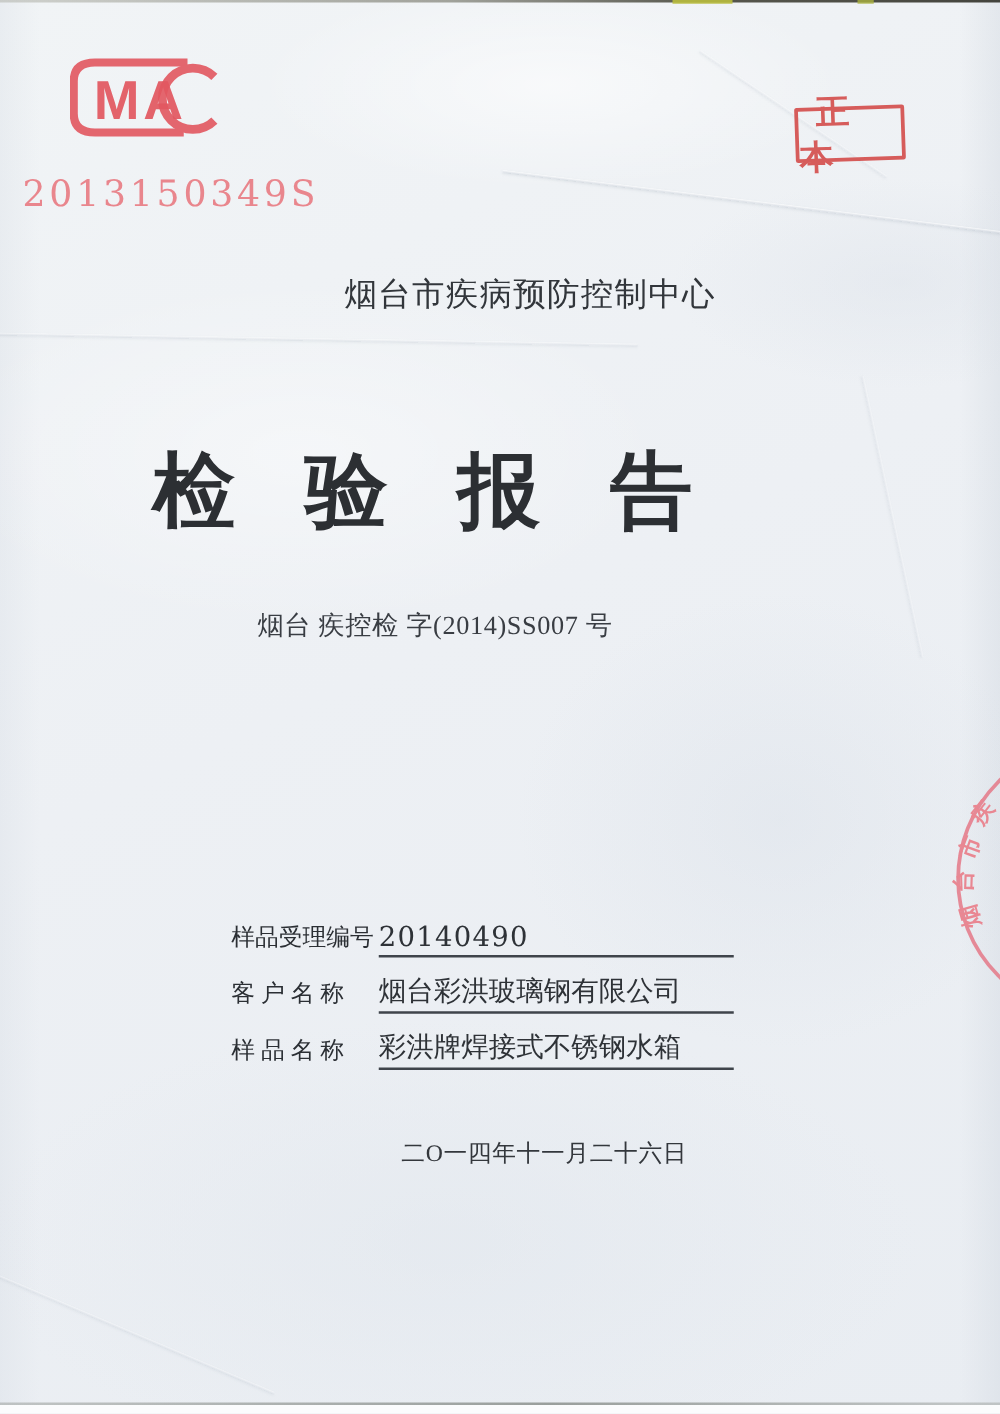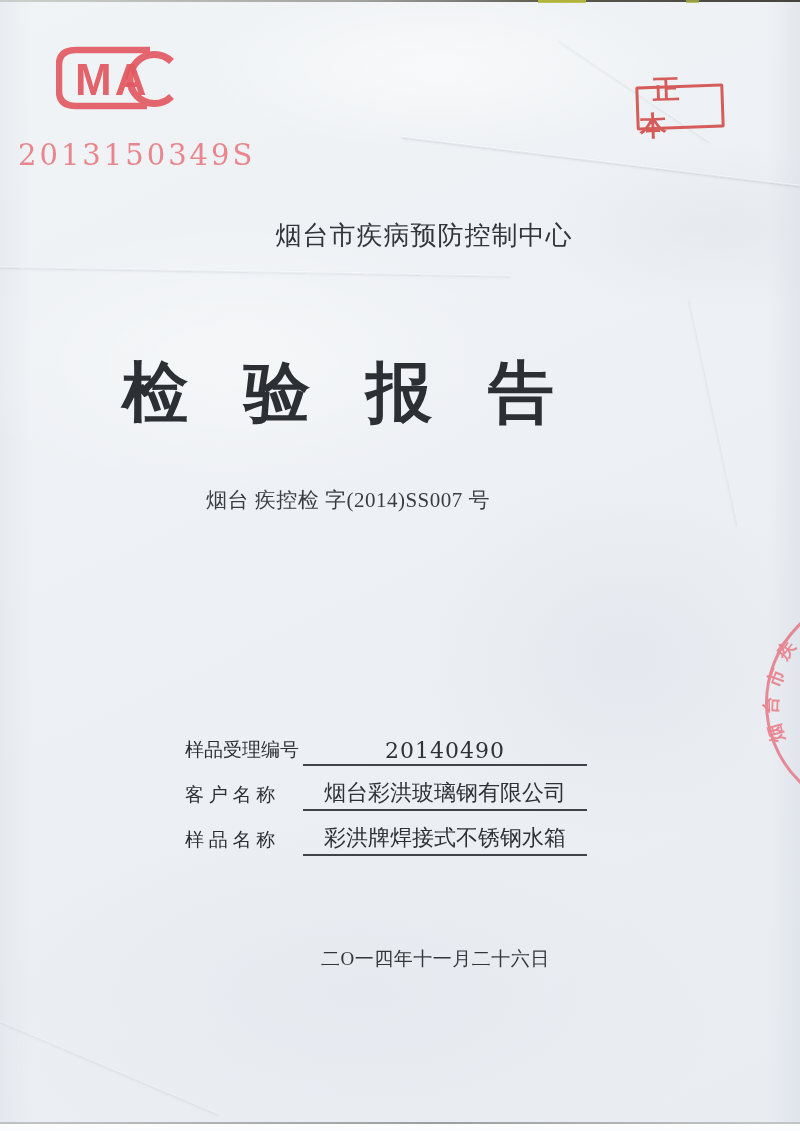--- a/index.html
+++ b/index.html
@@ -71,28 +71,28 @@
     font-size:21px;color:#393d43;letter-spacing:0.5px;
   }
   
   .fields{position:absolute;left:185px;top:732px;width:402px;}
   .field-row{display:flex;align-items:flex-end;margin-bottom:11px;height:34px;}
   .field-label{
     width:118px;flex-shrink:0;font-size:19px;color:#2b2f34;
     padding-bottom:3px;white-space:nowrap;
   }
   .field-value-wrap{
-    width:284px;border-bottom:2px solid #3f444b;text-align:center;
+    width:284px;border-bottom:2px solid #3f444b;text-align:left;
     padding-bottom:1px;
   }
   .field-value{font-size:22px;color:#2e3237;white-space:nowrap;}
   .field-value.num{font-family:"DejaVu Serif", serif;font-size:22px;letter-spacing:1px;}
   
   .report-date{
-    position:absolute;left:321px;top:946px;
+    position:absolute;left:321px;top:910px;
     font-size:19px;color:#33373c;letter-spacing:0.5px;white-space:nowrap;
   }
   
   .round-seal{
     position:absolute;left:765px;top:592px;width:216px;height:216px;
     border:3px solid rgba(228,120,135,0.85);border-radius:50%;
   }
   .seal-char{
     position:absolute;font-size:18px;font-weight:bold;color:#e98792;
     width:20px;height:20px;line-height:20px;text-align:center;

